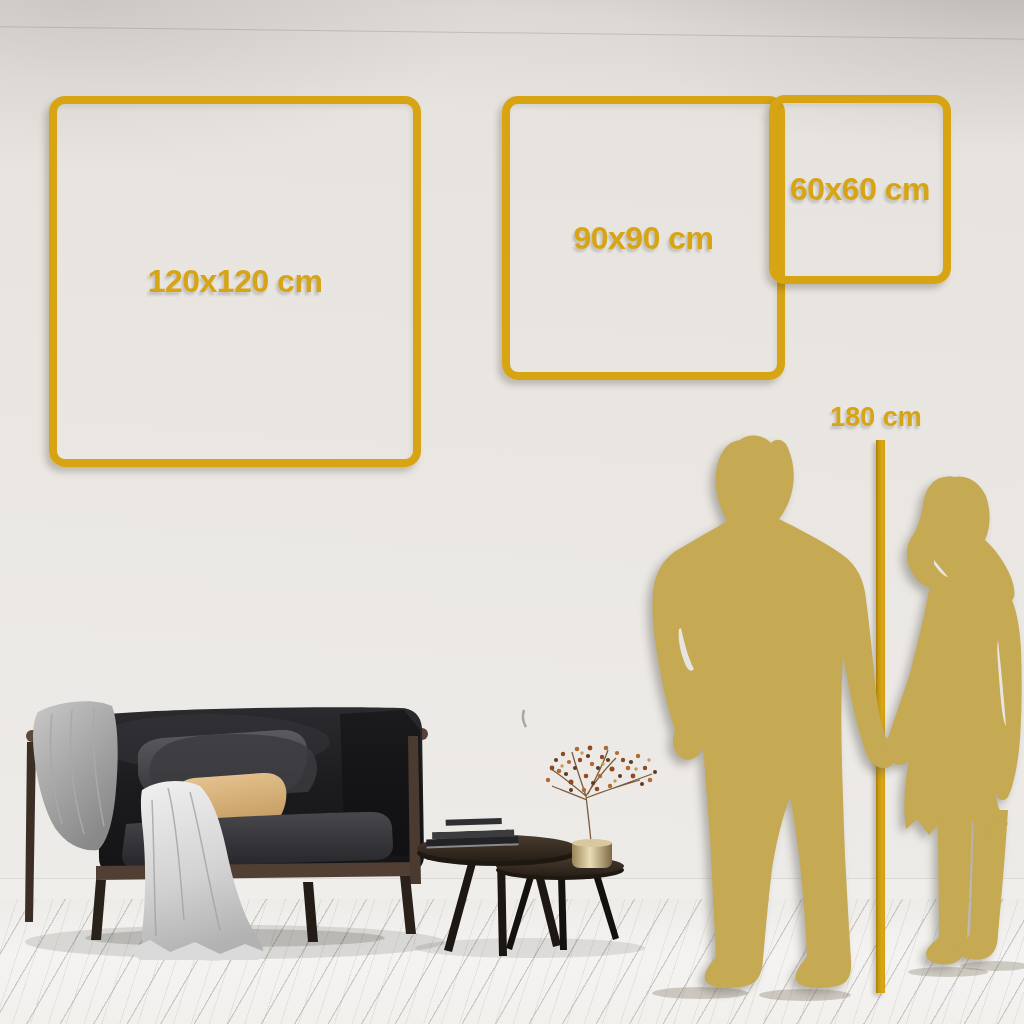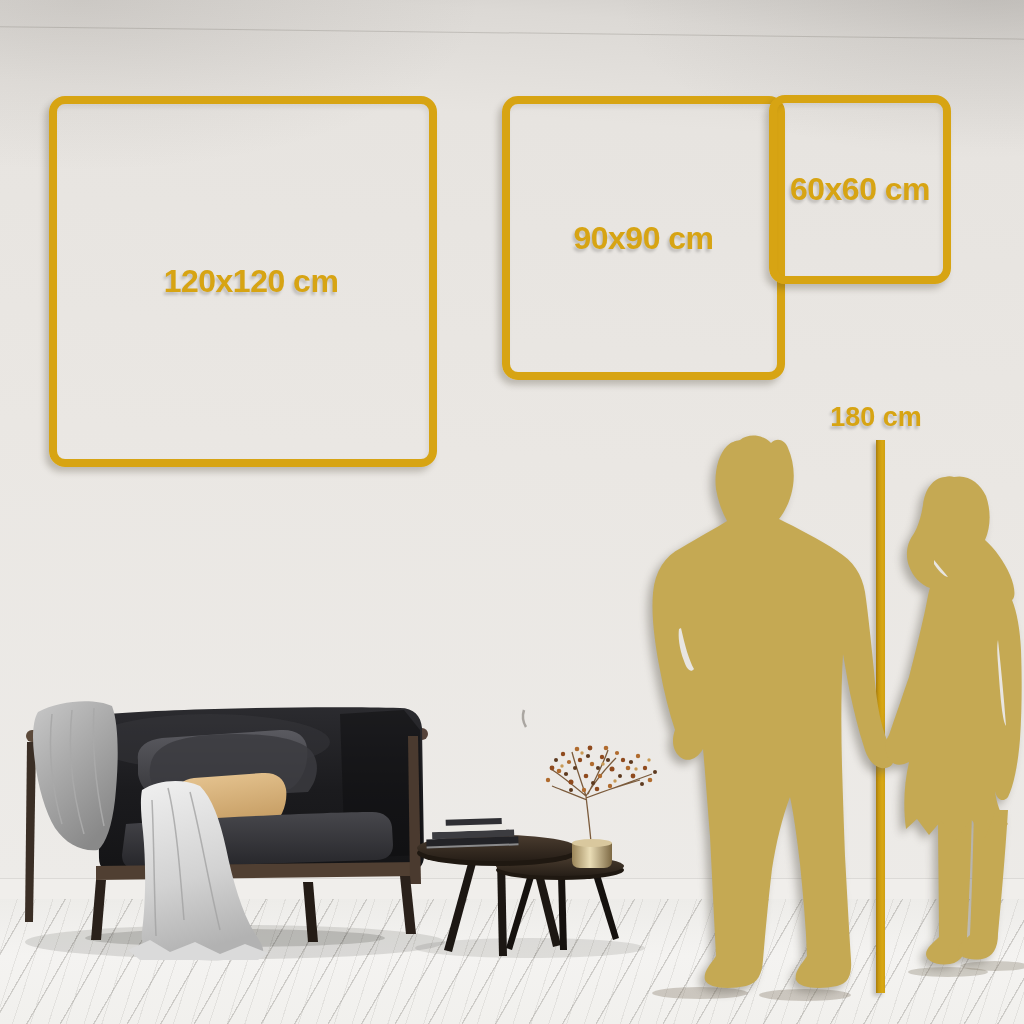--- a/index.html
+++ b/index.html
@@ -36,21 +36,21 @@
   
   .frame{
     position:absolute;border:8px solid #D7A413;border-radius:16px;
     box-shadow:-4px 5px 6px rgba(60,52,30,0.25), inset -2px 3px 5px rgba(0,0,0,0.07);
     display:flex;align-items:center;justify-content:center;
   }
   .frame-label{
     color:#D7A413;font-weight:700;font-size:32px;letter-spacing:-0.5px;
     text-shadow:-2px 3px 3px rgba(0,0,0,0.18);white-space:nowrap;
   }
-  #frame-120{left:49px;top:96px;width:356px;height:355px;padding-left:16px;}
+  #frame-120{left:49px;top:96px;width:356px;height:355px;}
   #frame-90 {left:455px;top:96px;width:267px;height:268px;margin-left:47px;}
   #frame-60 {left:769px;top:95px;width:166px;height:173px;}
   
   .ruler-label{
     position:absolute;left:776px;top:402px;width:200px;text-align:center;
     color:#D7A413;font-weight:700;font-size:27px;
     text-shadow:-2px 3px 3px rgba(0,0,0,0.18);
   }
   .ruler-line{
     position:absolute;left:876px;top:440px;width:9px;height:553px;

